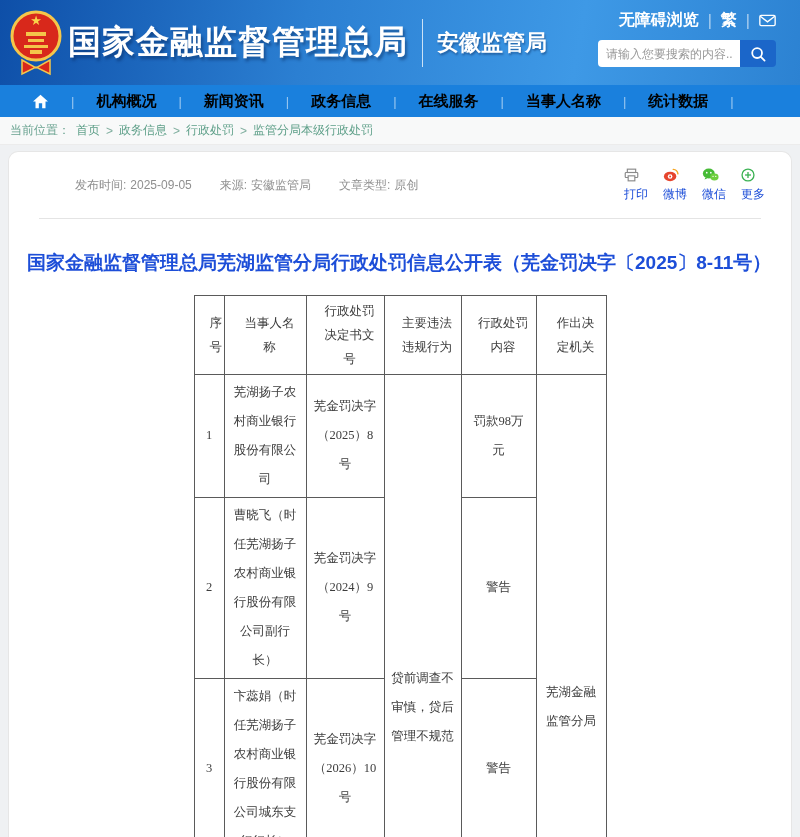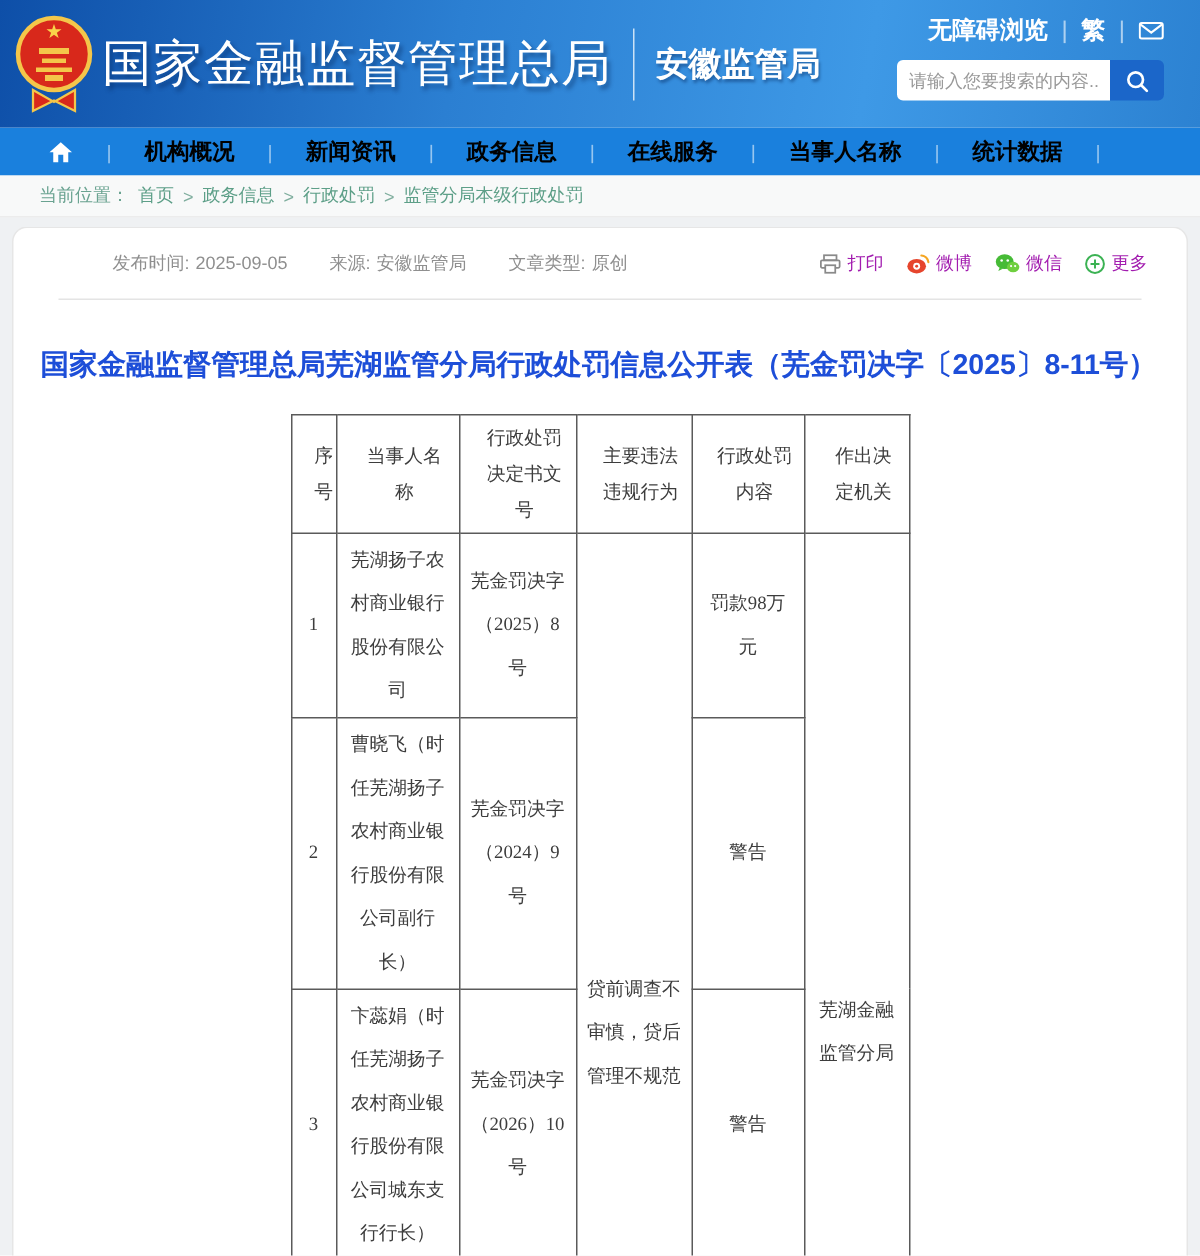--- a/index.html
+++ b/index.html
@@ -11,21 +11,21 @@
   }
 
   
   .header {
     height:85px; position:relative;
     background:linear-gradient(100deg,#0e4fa8 0%,#2b7fd2 38%,#3e99e6 72%,#2c82d2 100%);
     display:flex; align-items:center;
   }
   .emblem { position:absolute; left:10px; top:8px; }
   .site-title {
-    margin-left:68px; font-size:33px; font-weight:normal; color:#fff;
+    margin-left:68px; font-size:33px; font-weight:bold; color:#fff;
     letter-spacing:1px; text-shadow:2px 3px 3px rgba(0,30,80,.45); white-space:nowrap;
   }
   .title-divider { width:1px; height:48px; background:rgba(255,255,255,.75); margin:0 14px; }
   .sub-title { font-size:22px; font-weight:bold; color:#fff; text-shadow:1px 2px 2px rgba(0,30,80,.4); white-space:nowrap; }
   .header-right { position:absolute; right:24px; top:10px; display:flex; flex-direction:column; align-items:flex-end; }
   .top-links { display:flex; align-items:center; gap:9px; color:#fff; font-size:16px; font-weight:bold; }
   .top-sep { color:rgba(255,255,255,.6); font-weight:normal; }
   .top-link { color:#fff; text-decoration:none; cursor:pointer; }
   .search-box { margin-top:9px; display:flex; }
   .search-input {
@@ -46,41 +46,41 @@
   .nav-home { display:flex; align-items:center; margin:0 22px 0 6px; cursor:pointer; }
   .nav-item {
     color:#000000; font-size:15px; font-weight:bold; text-decoration:none;
     margin:0 22px; white-space:nowrap; cursor:pointer;
   }
   .nav-sep { color:rgba(255,255,255,.55); font-size:13px; }
 
   
   .breadcrumb {
     height:28px; background:#f8f9f9; border-bottom:1px solid #ececec;
-    display:flex; align-items:center; padding-left:26px;
+    display:flex; align-items:center; padding-left:10px;
     font-size:12px; color:#6aa391;
   }
   .bc-label { margin-right:6px; }
   .bc-link { color:#5d9f88; text-decoration:none; cursor:pointer; }
   .bc-sep { margin:0 6px; color:#7fae9e; }
 
   
   .page { padding:6px 8px 0; }
   .card {
     background:#fff; border:1px solid #e6e6e6; border-bottom:none;
     border-radius:10px 10px 0 0; height:700px; padding-top:15px;
   }
   .meta-row {
     display:flex; align-items:center; margin:0 26px 0 66px;
     font-size:12px; color:#8f8f8f;
   }
   .meta-item { margin-right:28px; white-space:nowrap; }
   .meta-item b { font-weight:normal; margin-right:4px; }
   .meta-actions { margin-left:auto; display:flex; align-items:center; gap:15px; }
-  .action { display:flex; align-items:center; gap:4px; font-size:12px; color:#a21caf; cursor:pointer; white-space:nowrap; }
+  .action { display:flex; gap:4px; font-size:12px; color:#1d4ed8; cursor:pointer; white-space:nowrap;flex-direction:column; }
   .divider { border:none; border-top:1px solid #e4e4e4; margin:15px 30px 0 30px; }
 
   .article-title {
     margin:31px 18px 0; font-size:19px; font-weight:bold; color:#1d4ed8; line-height:1.4;
   }
 
   
   .table-wrap { margin-top:18px; display:flex; justify-content:center; }
   table.penalty {
     border-collapse:collapse; table-layout:fixed; width:412px;

